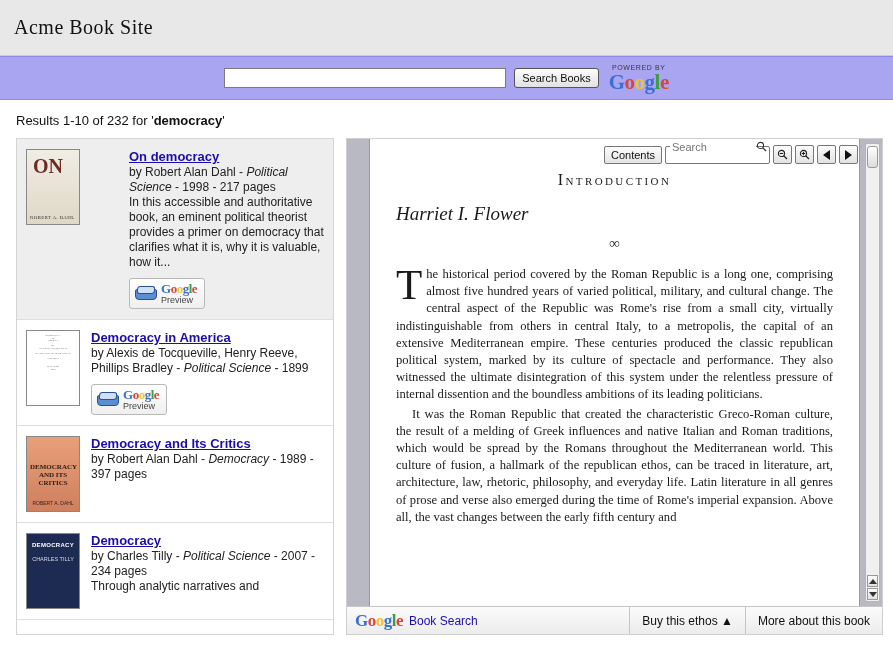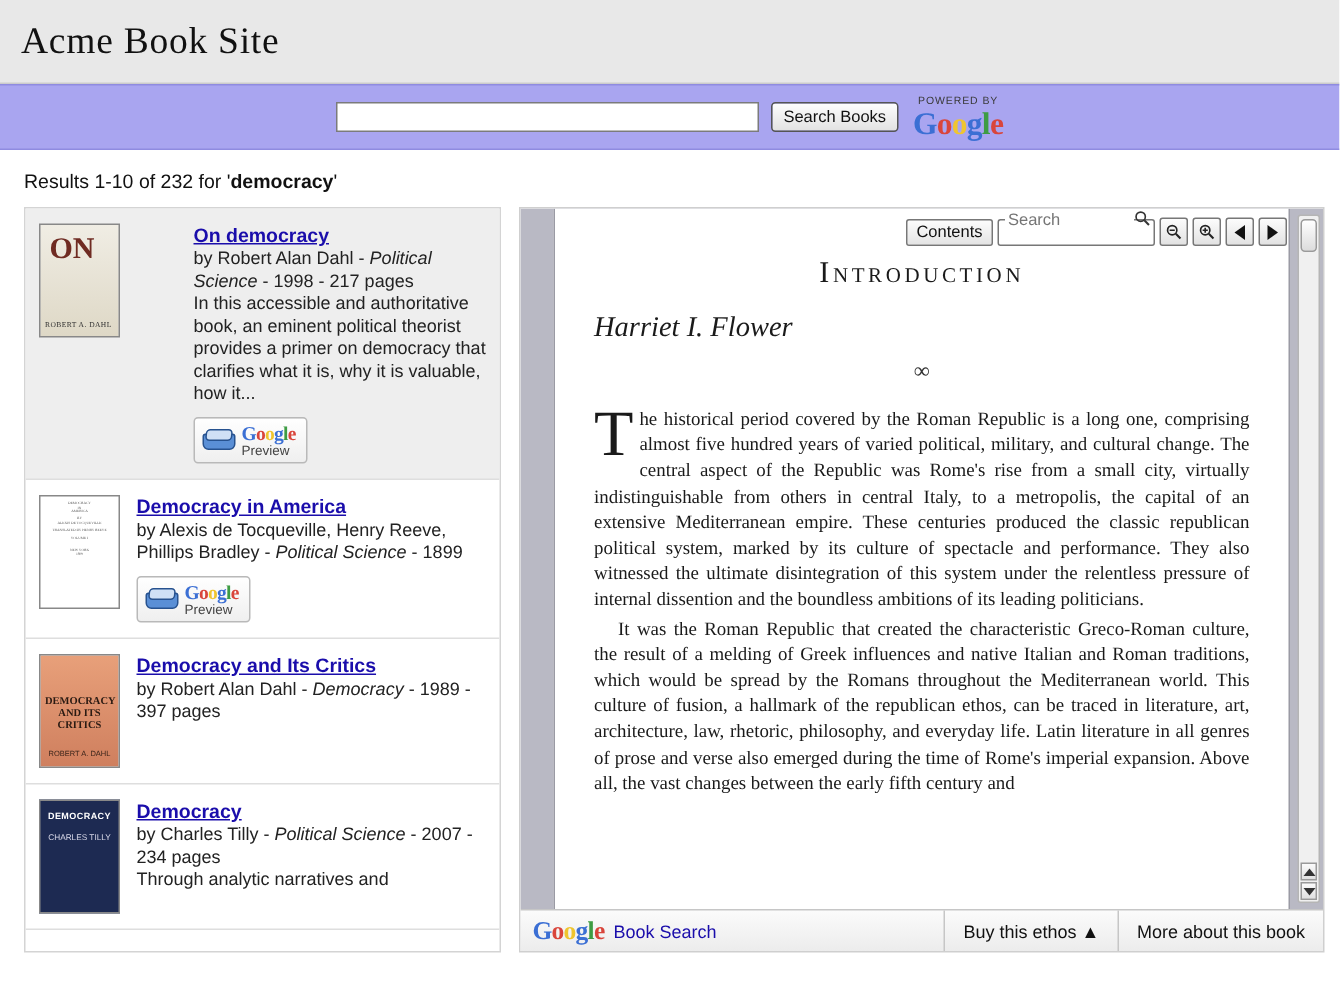--- a/index.html
+++ b/index.html
@@ -20,21 +20,21 @@
   .site-header {
     height: 56px;
     background: #e8e8e8;
     border-bottom: 1px solid #cccccc;
     display: flex;
     align-items: center;
     padding-left: 14px;
   }
   .site-title {
     font-family: "Liberation Serif", serif;
-    font-size: 25px;
+    font-size: 20px;
     color: #111;
     letter-spacing: 0.5px;
   }
 
   
   .search-band {
     height: 44px;
     background: #a9a5f0;
     border-top: 1px solid #8f8be0;
     border-bottom: 1px solid #8f8be0;
@@ -260,21 +260,21 @@
     background: #fff;
     border-left: 1px solid #9a9aa4;
     border-right: 1px solid #9a9aa4;
     padding: 18px 26px 10px 26px;
     font-family: "Liberation Serif", serif;
     color: #1a1a1a;
     overflow: hidden;
   }
   .bk-chaptitle {
     text-align: center;
-    font-size: 20px;
+    font-size: 16px;
     letter-spacing: 2.4px;
     margin: 14px 0 0 0;
     font-variant: small-caps;
   }
   .bk-author {
     text-align: left;
     font-style: italic;
     font-size: 19px;
     margin-top: 14px;
   }

